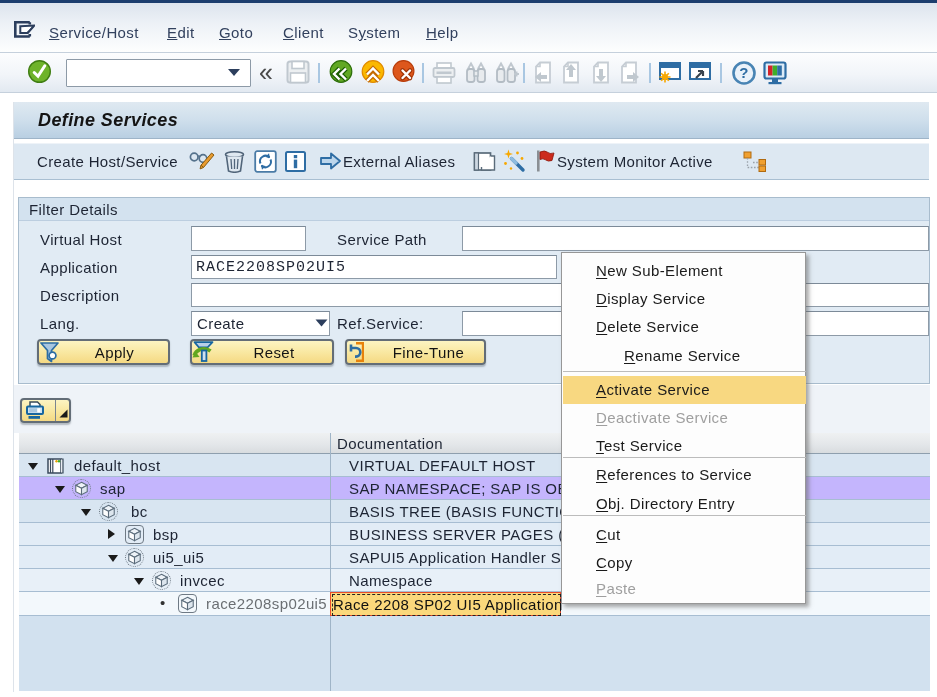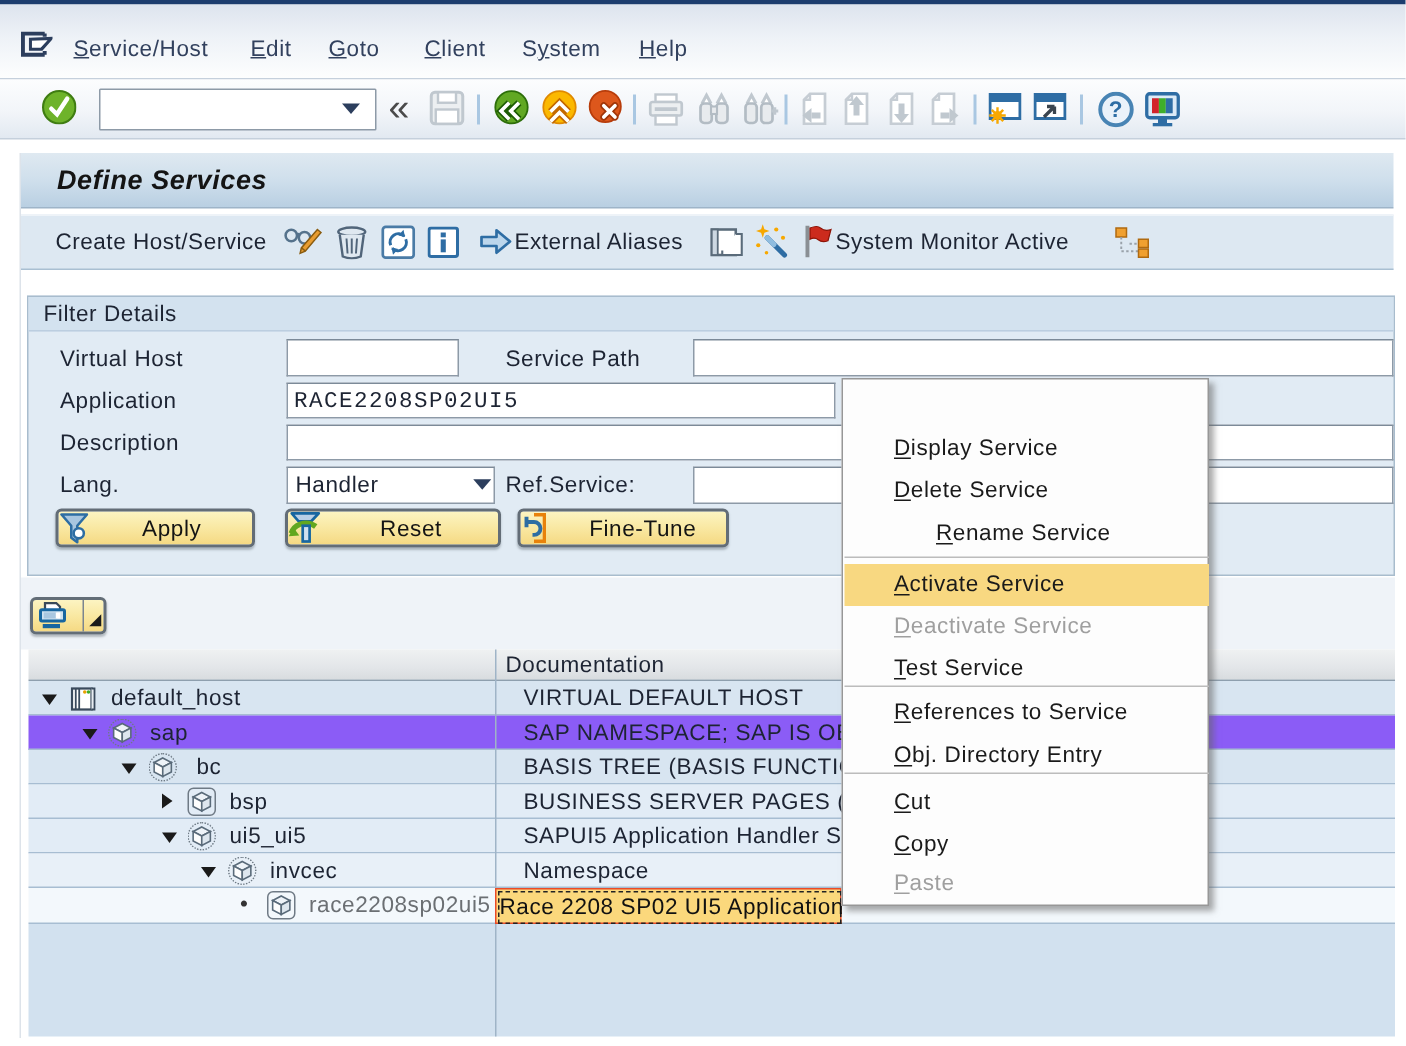--- a/index.html
+++ b/index.html
@@ -249,21 +249,21 @@
 <span class="flabel" style="left:40px;top:227px;">Virtual Host</span>
 <span class="flabel" style="left:337px;top:227px;">Service Path</span>
 <span class="flabel" style="left:40px;top:255px;">Application</span>
 <span class="flabel" style="left:40px;top:283px;">Description</span>
 <span class="flabel" style="left:40px;top:311px;">Lang.</span>
 <span class="flabel" style="left:337px;top:311px;">Ref.Service:</span>
 <div class="finput" style="left:191px;top:226px;width:115px;height:25px;"></div>
 <div class="finput" style="left:462px;top:226px;width:467px;height:25px;"></div>
 <div class="finput" style="left:191px;top:255px;width:366px;height:24px;font-family:'Liberation Mono',monospace;letter-spacing:1px;line-height:23px;padding-left:4px;">RACE2208SP02UI5</div>
 <div class="finput" style="left:191px;top:283px;width:738px;height:24px;"></div>
-<div class="finput" style="left:191px;top:311px;width:139px;height:25px;line-height:24px;padding-left:5px;">Handler</div>
+<div class="finput" style="left:191px;top:311px;width:139px;height:25px;line-height:24px;padding-left:5px;">Create</div>
 <div class="finput" style="left:462px;top:311px;width:467px;height:25px;"></div>
 <svg class="abs" style="left:315px;top:318px" width="13" height="10">
     <polygon points="0.5,1.5 12.5,1.5 6.5,8.5" fill="#2c3e5d"></polygon>
   </svg>
 <div class="ybtn" style="left:37px;top:339px;width:133px;height:26px;line-height:23px;padding-left:22px;">Apply</div>
 <div class="ybtn" style="left:190px;top:339px;width:144px;height:26px;line-height:23px;padding-left:24px;">Reset</div>
 <div class="ybtn" style="left:345px;top:339px;width:141px;height:26px;line-height:23px;padding-left:26px;">Fine-Tune</div>
 <svg class="abs" style="left:40px;top:342px" width="19" height="21" viewBox="0 0 19 21">
   <path d="M1 1 H18 L11.5 8.5 V19.5 L7.5 16.5 V8.5 Z" fill="#a8c6e0" stroke="#2d6da3" stroke-width="1.7" stroke-linejoin="round"></path>
   <circle cx="12.5" cy="13.5" r="3.4" fill="#fff" stroke="#2d6da3" stroke-width="1.7"></circle>
@@ -311,21 +311,21 @@
   <svg class="abs" style="left:28px;top:3px" width="17" height="17" viewBox="0 0 17 17">
     <rect x="1" y="2" width="13" height="14" fill="#fff" stroke="#3a4a5c" stroke-width="1.5"></rect>
     <path d="M3.5 2 V16 M5.8 2 V16" stroke="#3a4a5c" stroke-width="1.2"></path>
     <path d="M14 2 h2 v14 h-2" fill="#e8edf2" stroke="#3a4a5c" stroke-width="1.2"></path>
     <circle cx="9.5" cy="4.3" r="1.2" fill="#e8a000"></circle>
       <circle cx="12" cy="4.3" r="1.2" fill="#3fae2a"></circle>
   </svg>
   <span class="treetxt" style="left:55px">default_host</span>
   <span class="tcell2">VIRTUAL DEFAULT HOST</span>
 </div>
-<div class="trow" style="top:477px;height:23px;background:#8b5cf6;">
+<div class="trow" style="top:477px;height:23px;background:#c4b5fd;">
   <span class="tri" style="left:36px;top:9px;"></span>
   <div class="nscirc" style="left:53px;top:2px;"></div>
   <svg class="abs" style="left:54px;top:3px" width="17" height="17" viewBox="0 0 16 16">
       <use href="#cube"></use>
     </svg>
   <span class="treetxt" style="left:81px">sap</span>
   <span class="tcell2">SAP NAMESPACE; SAP IS OBLIGATORY</span>
 </div>
 <div class="trow" style="top:500px;height:23px;background:#d8e5f1;">
   <span class="tri" style="left:62px;top:9px;"></span>
@@ -372,20 +372,21 @@
   <span class="treetxt" style="left:187px;color:#6b6f73;">race2208sp02ui5</span>
 </div>
 <div class="abs" id="emptyarea"></div>
 <div class="abs" id="colline"></div>
 <div class="abs" id="selcell">
     <div class="dash"></div>
     <span class="txt">Race 2208 SP02 UI5 Application</span>
   </div>
 
 <div class="abs" id="ctxmenu">
+  <div class="ci" style="top:4px;"><u>N</u>ew Sub-Element</div>
   <div class="ci" style="top:32px;"><u>D</u>isplay Service</div>
   <div class="ci" style="top:60px;"><u>D</u>elete Service</div>
   <div class="ci" style="top:89px;margin-left:28px;"><u>R</u>ename Service</div>
   <div class="csep" style="top:118px;"></div>
   <div class="ci" style="top:123px;background:#f8d881;"><u>A</u>ctivate Service</div>
   <div class="ci" style="top:179px;"><u>T</u>est Service</div>
   <div class="ci cdis" style="top:151px;"><u>D</u>eactivate Service</div>
   <div class="csep" style="top:204px;"></div>
   <div class="ci" style="top:208px;"><u>R</u>eferences to Service</div>
   <div class="ci" style="top:237px;"><u>O</u>bj. Directory Entry</div>

